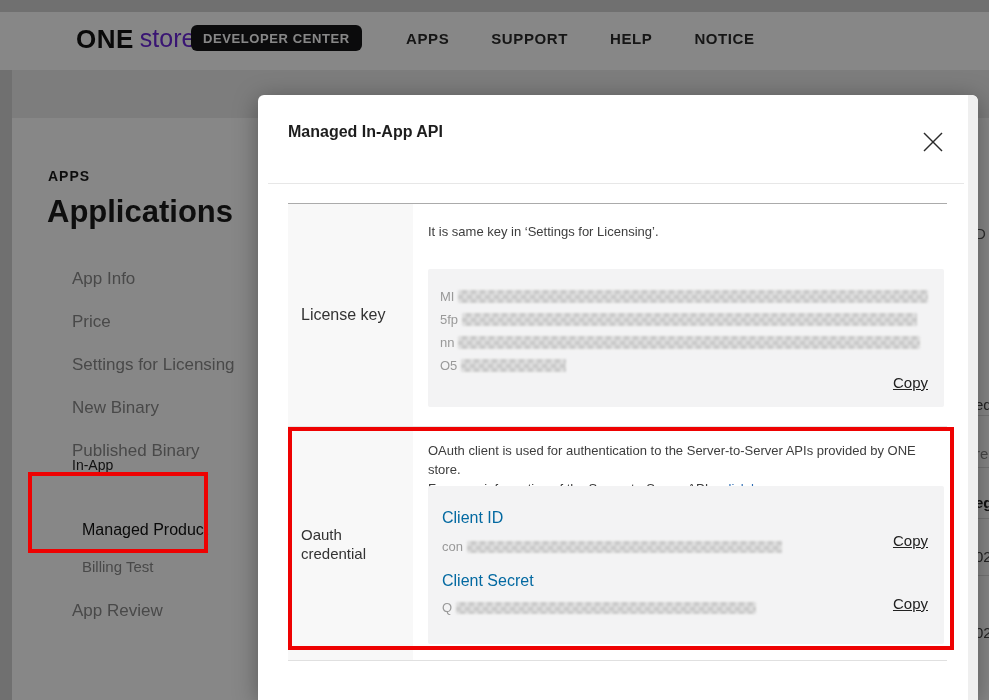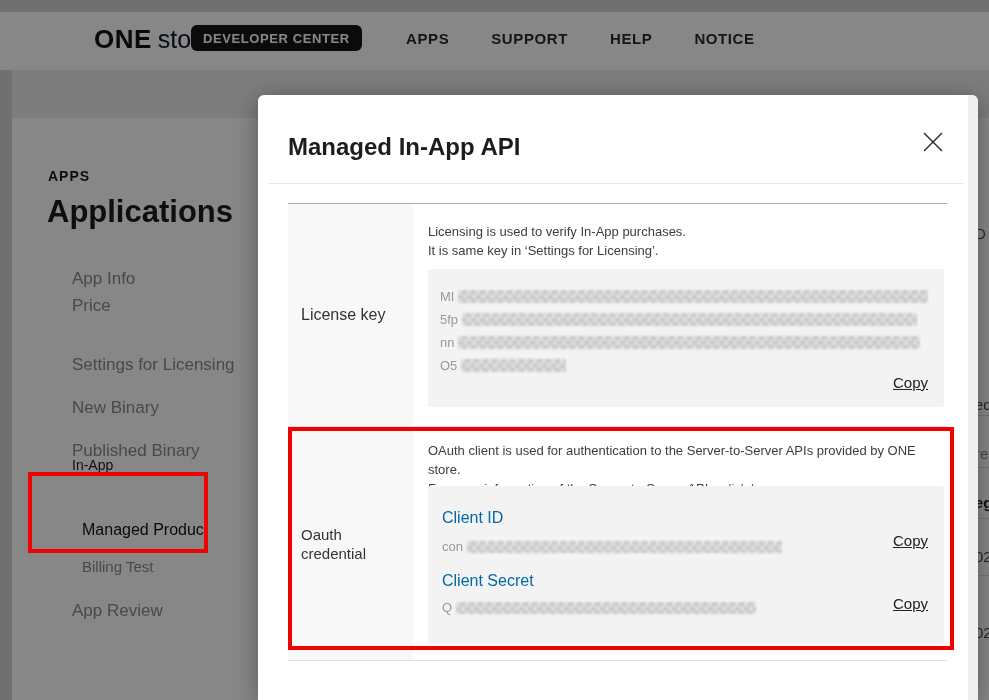--- a/index.html
+++ b/index.html
@@ -2,34 +2,34 @@
 <html style="--red: #ee0202; --link-blue: #2e6db4;"><head>
 <meta charset="utf-8">
 <style>
   * { margin:0; padding:0; box-sizing:border-box; }
   html,body { width:989px; height:700px; overflow:hidden; }
   body { position:relative; font-family:"Liberation Sans", sans-serif; background:#fff; }
 
   
   .top-strip { position:absolute; left:0; top:0; width:989px; height:12px; background:#d3d3d3; }
   .header { position:absolute; left:0; top:12px; width:989px; height:58px; background:#fff; }
-  .logo { position:absolute; left:76px; top:12px; display:flex; align-items:center; cursor:pointer;margin-left:18px; }
+  .logo { position:absolute; left:76px; top:12px; display:flex; align-items:flex-start; cursor:pointer; }
   .logo-one { font-size:26px; font-weight:800; letter-spacing:0.5px; color:#111; }
-  .logo-store { font-size:25px; font-weight:400; color:#0f172a; margin-left:6px; }
+  .logo-store { font-size:25px; font-weight:400; color:#6d28d9; margin-left:6px; }
   .badge { position:absolute; left:191px; top:13px; background:#161618; color:#fff; font-size:13px;
            font-weight:700; letter-spacing:0.6px; padding:6px 12px 5px; border-radius:6px; }
   .nav { position:absolute; left:406px; top:18px; display:flex; gap:42px; }
   .nav span { font-size:15px; font-weight:600; color:#2b2b2b; letter-spacing:0.6px; cursor:pointer; }
   .band { position:absolute; left:0; top:70px; width:989px; height:48px; background:#ededed; }
   .left-strip { position:absolute; left:0; top:70px; width:12px; height:630px; background:#d3d3d3; }
 
   .sb-eyebrow { position:absolute; left:48px; top:168px; font-size:14px; font-weight:700; letter-spacing:1px; color:#1a1a1a; }
   .sb-title { position:absolute; left:47px; top:194px; font-size:31px; font-weight:700; color:#1b1b1b; }
   .sb-item { position:absolute; left:48px; font-size:17px; color:#8a8a8a; cursor:pointer; white-space:nowrap;margin-left:24px; }
-  .si-0 { top:269px; } .si-1 { top:296px; } .si-2 { top:355px; } .si-3 { top:398px; } .si-4 { top:441px; }
+  .si-0 { top:269px; } .si-1 { top:312px; } .si-2 { top:355px; } .si-3 { top:398px; } .si-4 { top:441px; }
   .si-5 { top:457px; font-size:14px; color:#222; font-weight:400; }
   .si-6 { top:521px; left:58px; font-size:16px; color:#111; font-weight:400; }
   .si-7 { top:558px; left:58px; font-size:15px; }
   .si-8 { top:601px; }
 
   
   .frag { position:absolute; left:975px; font-size:15px; color:#444; white-space:nowrap; }
   .fr-0 { top:225px; color:#555; }
   .fr-1 { top:396px; }
   .fr-2 { top:445px; color:#888; }
@@ -40,21 +40,21 @@
   .bl-0 { top:415px; } .bl-1 { top:467px; } .bl-2 { top:518px; } .bl-3 { top:575px; }
 
   
   .overlay { position:absolute; left:0; top:0; width:989px; height:700px;
              background:rgba(0,0,0,0.47); z-index:5; }
 
   
   .modal { position:absolute; left:258px; top:95px; width:720px; height:605px; background:#fff;
            border-radius:6px 6px 0 0; box-shadow:0 4px 24px rgba(0,0,0,0.35); z-index:10; overflow:hidden; }
   .scroll-track { position:absolute; right:0; top:0; width:10px; height:605px; background:#efefef; border-radius:0 6px 0 0; }
-  .modal-title { position:absolute; left:30px; top:38px; font-size:24px; font-weight:600; color:#1d1d1d; }
+  .modal-title { position:absolute; left:30px; top:28px; font-size:16px; font-weight:600; color:#1d1d1d; }
   .modal-close { position:absolute; left:662px; top:34px; width:26px; height:26px; cursor:pointer;
                  display:flex; align-items:center; justify-content:center; }
   .title-divider { position:absolute; left:10px; top:88px; width:696px; height:1px; background:#e7e7e7; }
 
   .api-table { position:absolute; left:30px; top:108px; width:659px;
                border-top:1px solid #ababab; border-bottom:1px solid #e0e0e0; }
   .row { position:relative; display:flex; }
   .row-license { height:223px; border-bottom:1px solid #e4e4e4; }
   .row-oauth { height:233px; }
   .label-cell { width:125px; background:#f8f8f8; display:flex; flex-direction:column;
@@ -158,21 +158,20 @@
   <div class="title-divider"></div>
 
   <div class="api-table">
 
     <div class="row row-license">
       <div class="label-cell">
         <span class="lab">License key</span>
       </div>
       <div class="content-cell">
         <div class="desc">
-          <div>Licensing is used to verify In-App purchases.</div>
           <div>It is same key in ‘Settings for Licensing’.</div>
         </div>
         <div class="gray-box key-box">
           <div class="key-lines">
             <div class="key-line">
               <span class="pfx">MI</span>
               <span class="mosaic" style="width:470px;"></span>
             </div>
             <div class="key-line">
               <span class="pfx">5fp</span>

